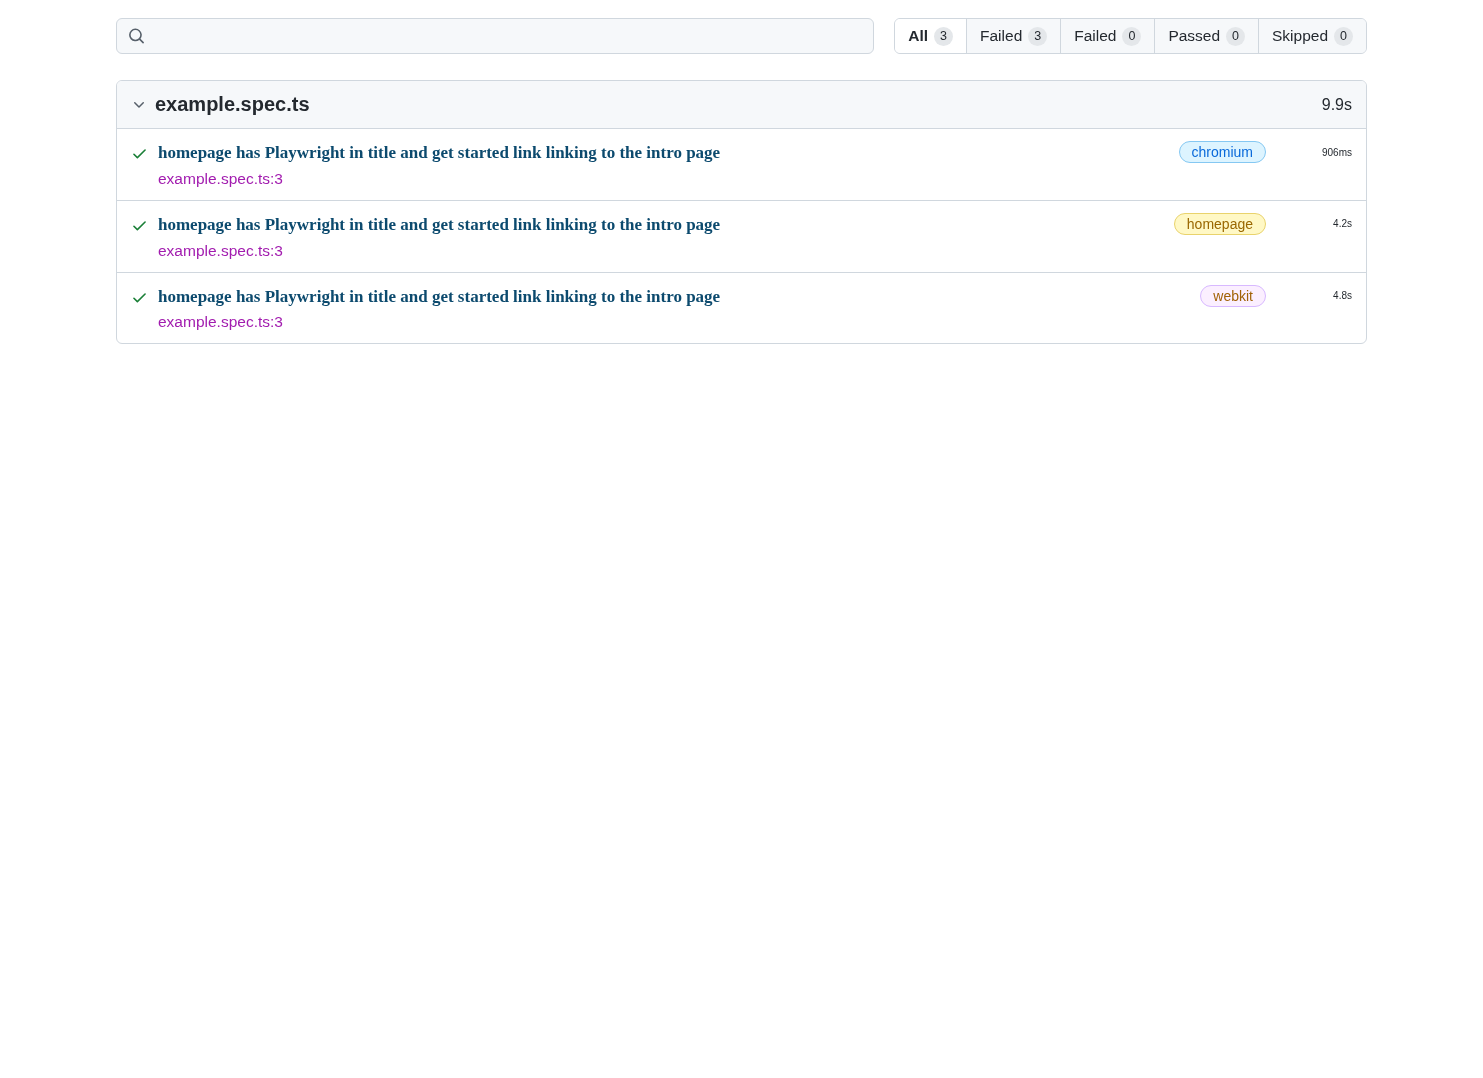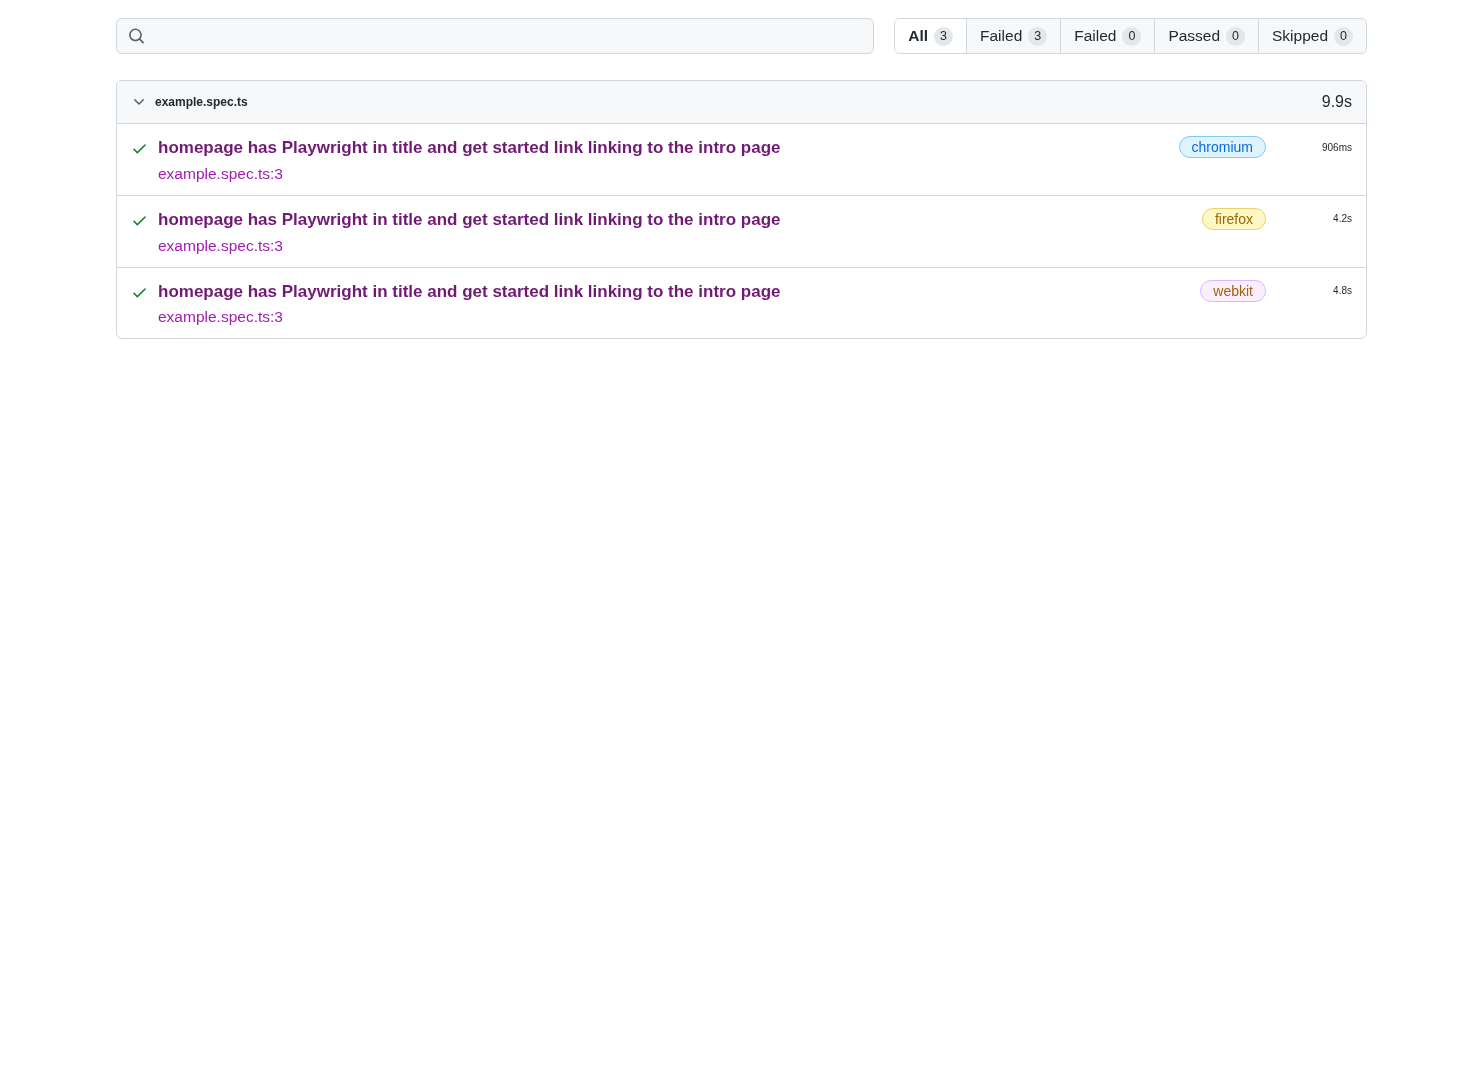--- a/index.html
+++ b/index.html
@@ -94,21 +94,21 @@
       cursor: pointer;
     }
     .chevron {
       width: 16px;
       height: 16px;
       margin-right: 8px;
       color: #57606a;
     }
     .spec-name {
       font-weight: 600;
-      font-size: 12px;
+      font-size: 20px;
       color: #24292f;
     }
     .spec-duration {
       margin-left: auto;
       font-size: 16px;
       color: #24292f;
     }
     .test-row {
       display: flex;
       align-items: flex-start;
@@ -127,22 +127,23 @@
       margin-top: 4px;
       flex-shrink: 0;
     }
     .test-content {
       flex: 1;
       min-width: 0;
     }
     .test-title {
       font-size: 17px;
       font-weight: 600;
-      color: #701a75;
+      color: #0c4a6e;
       line-height: 1.4;
+      font-family: Liberation Serif, serif;
     }
     .test-location {
       font-size: 15.5px;
       color: #a21caf;
       margin-top: 5px;
     }
     .test-meta {
       display: flex;
       align-items: center;
       gap: 38px;
@@ -238,21 +239,21 @@
 
   <div class="test-row">
     <svg class="check-icon" viewBox="0 0 16 16" fill="currentColor">
       <path d="M13.78 4.22a.75.75 0 0 1 0 1.06l-7.25 7.25a.75.75 0 0 1-1.06 0L2.22 9.28a.751.751 0 0 1 1.06-1.06L6 10.94l6.72-6.72a.75.75 0 0 1 1.06 0Z"></path>
     </svg>
     <div class="test-content">
       <div class="test-title">homepage has Playwright in title and get started link linking to the intro page</div>
       <div class="test-location">example.spec.ts:3</div>
     </div>
     <div class="test-meta">
-      <span class="browser-badge browser-firefox">firefox</span>
+      <span class="browser-badge browser-firefox">homepage</span>
       <span class="test-duration">4.2s</span>
     </div>
   </div>
 
   <div class="test-row">
     <svg class="check-icon" viewBox="0 0 16 16" fill="currentColor">
       <path d="M13.78 4.22a.75.75 0 0 1 0 1.06l-7.25 7.25a.75.75 0 0 1-1.06 0L2.22 9.28a.751.751 0 0 1 1.06-1.06L6 10.94l6.72-6.72a.75.75 0 0 1 1.06 0Z"></path>
     </svg>
     <div class="test-content">
       <div class="test-title">homepage has Playwright in title and get started link linking to the intro page</div>

